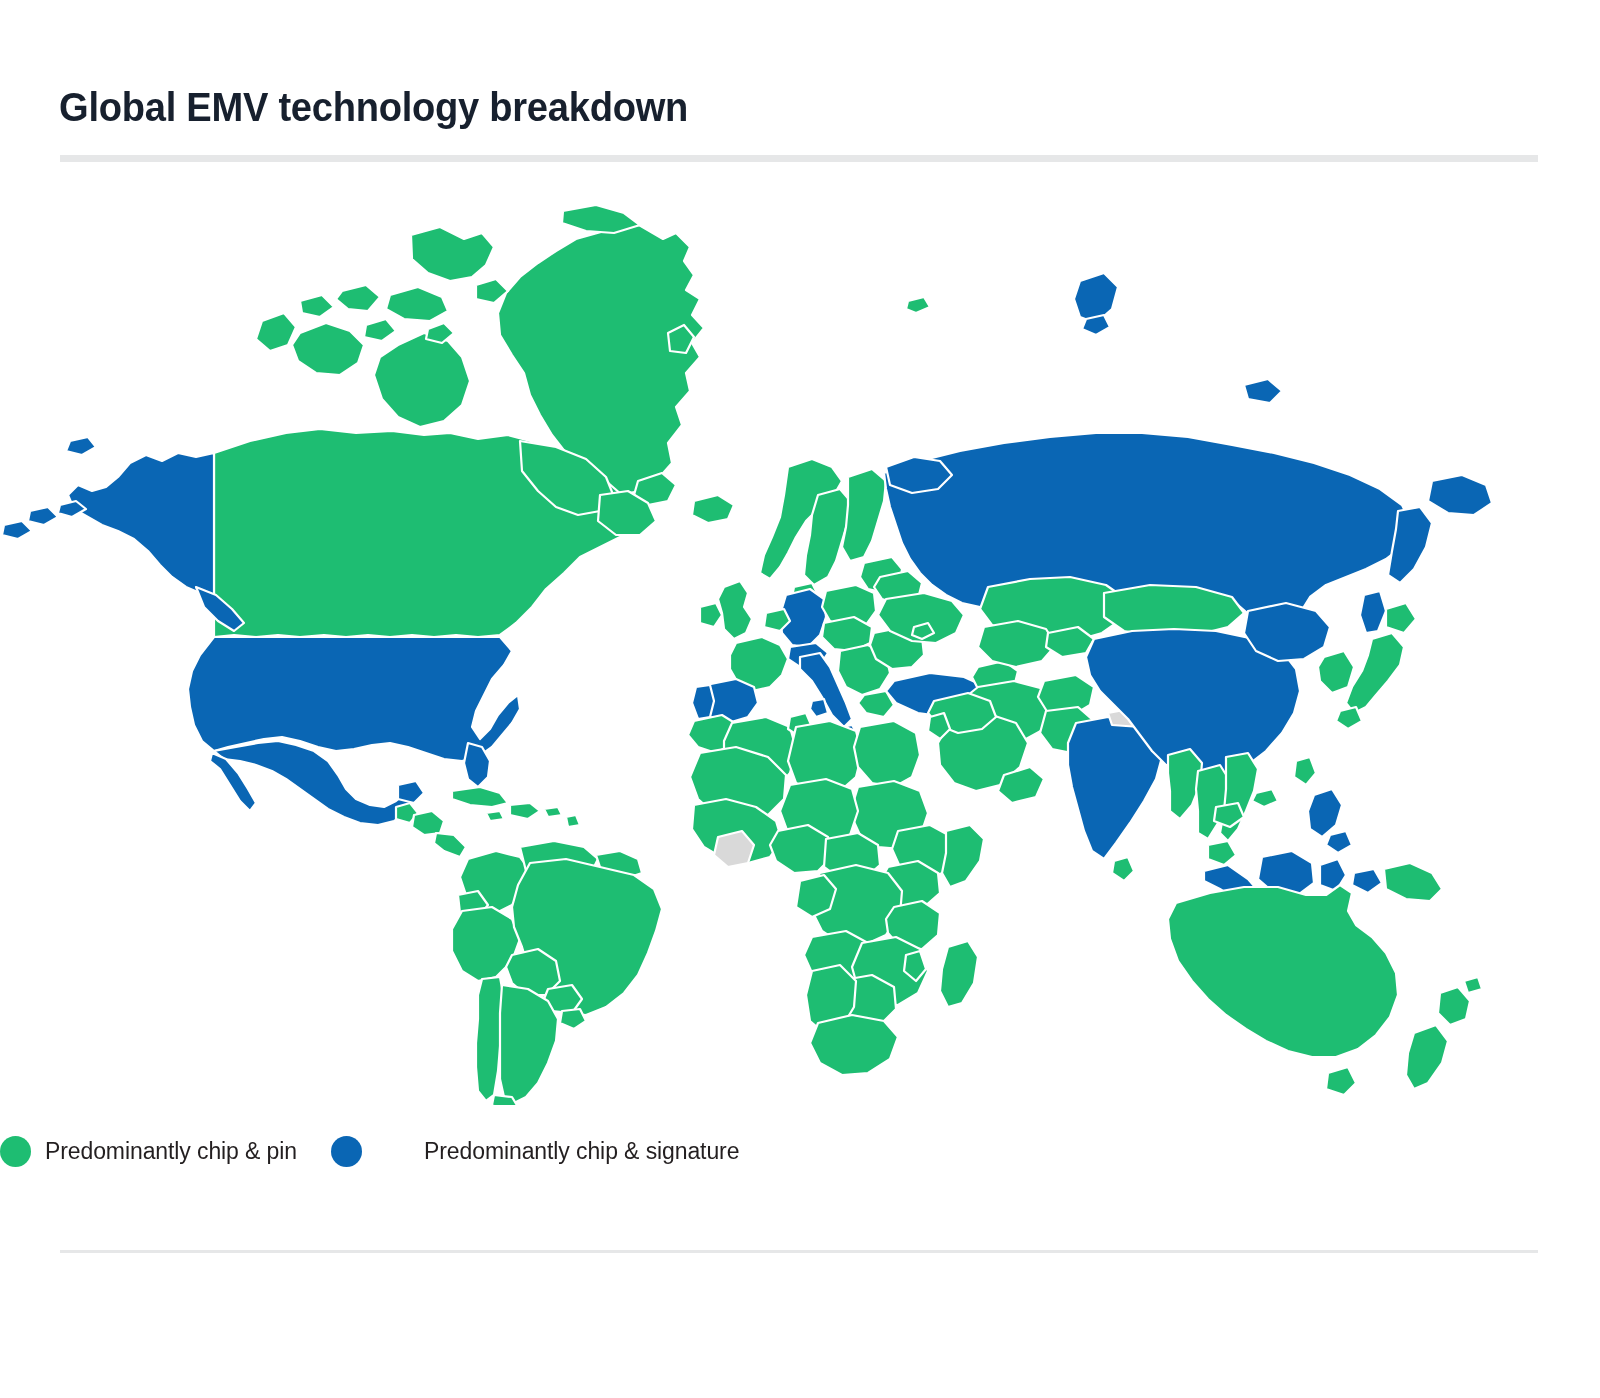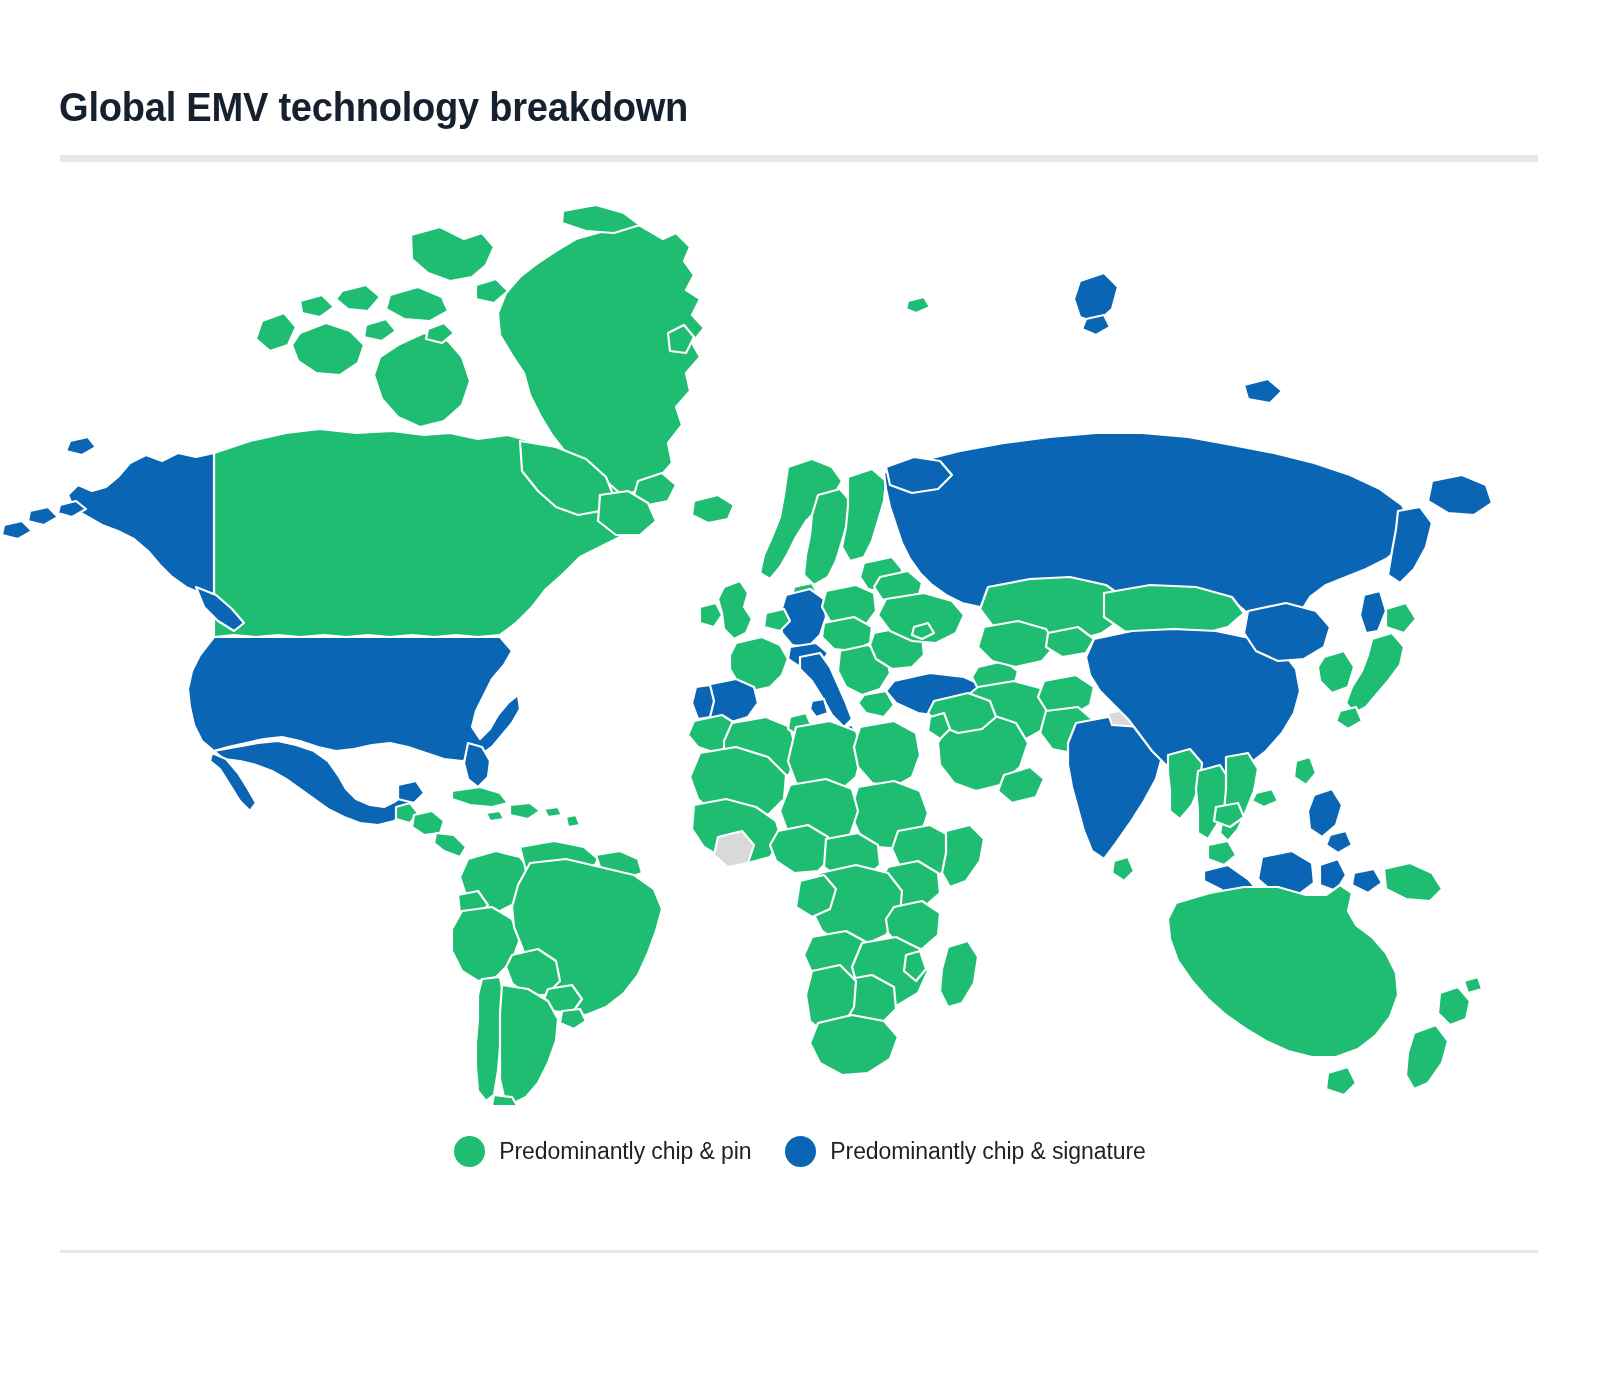--- a/index.html
+++ b/index.html
@@ -66,29 +66,28 @@
   }
 
   
   .legend {
     position: absolute;
     left: 0;
     top: 1128px;
     width: 1600px;
     height: 46px;
     display: flex;
-    justify-content: center;
     align-items: center;
   }
   .legend-item {
     display: flex;
     align-items: center;
     margin-right: 34px;
   }
-  .legend-item:last-child { margin-right: 0; }
+  .legend-item:last-child { margin-right: 0; gap: 48px; }
   .legend-swatch {
     width: 31px;
     height: 31px;
     border-radius: 50%;
     flex: 0 0 auto;
   }
   .legend-label {
     margin-left: 14px;
     font-size: 23px;
     color: #231f20;

